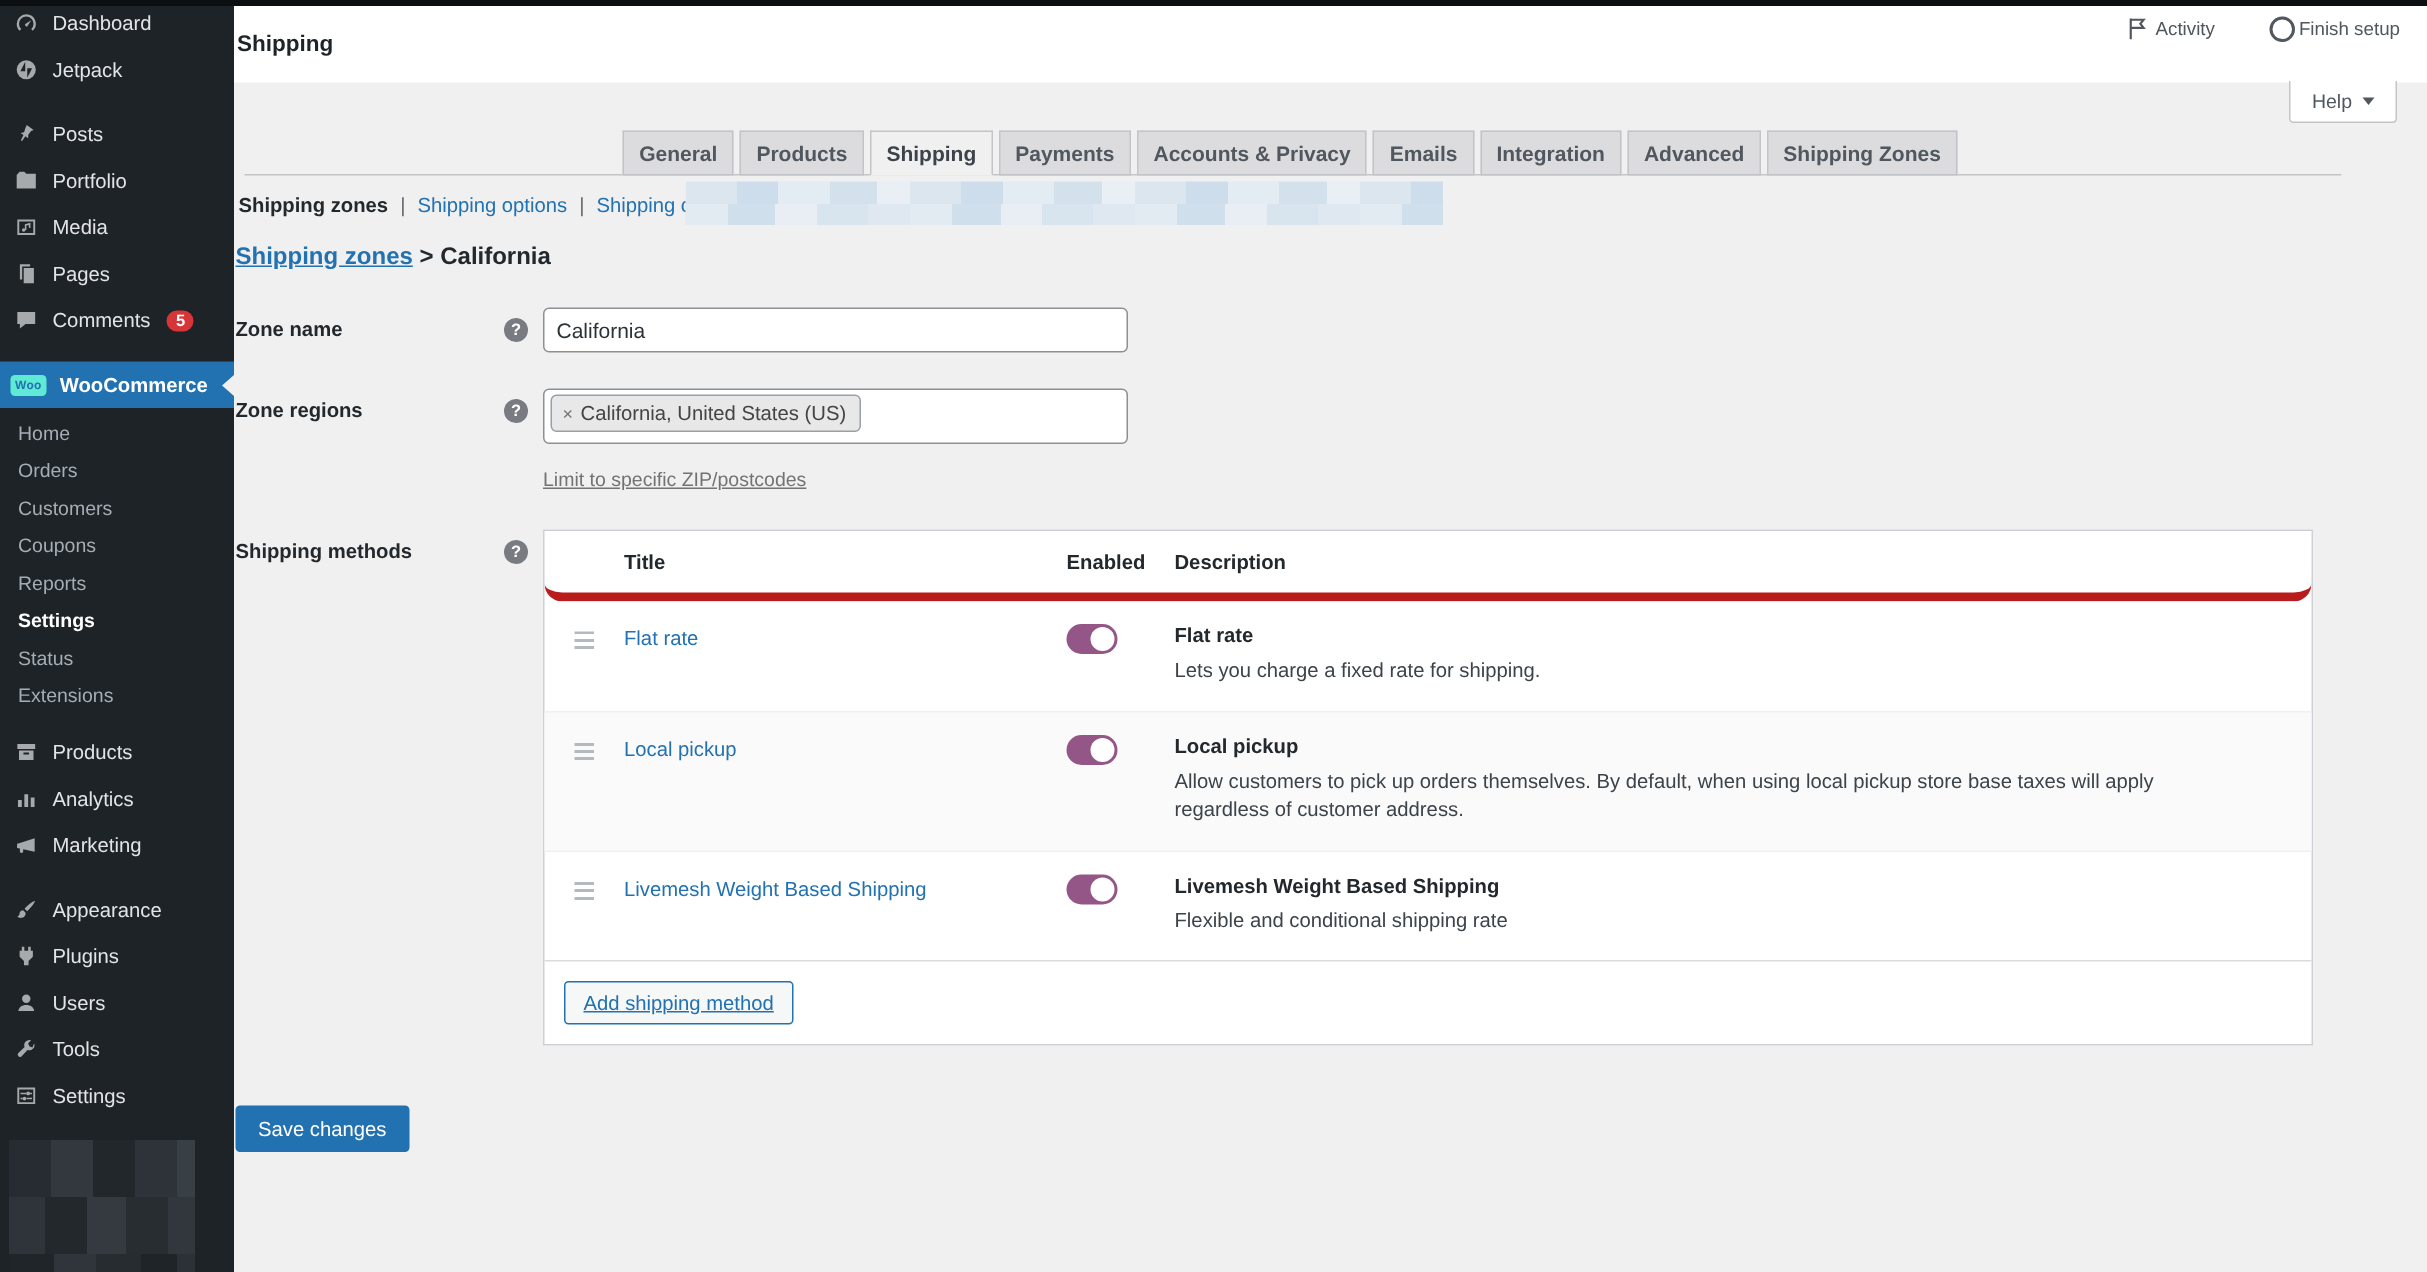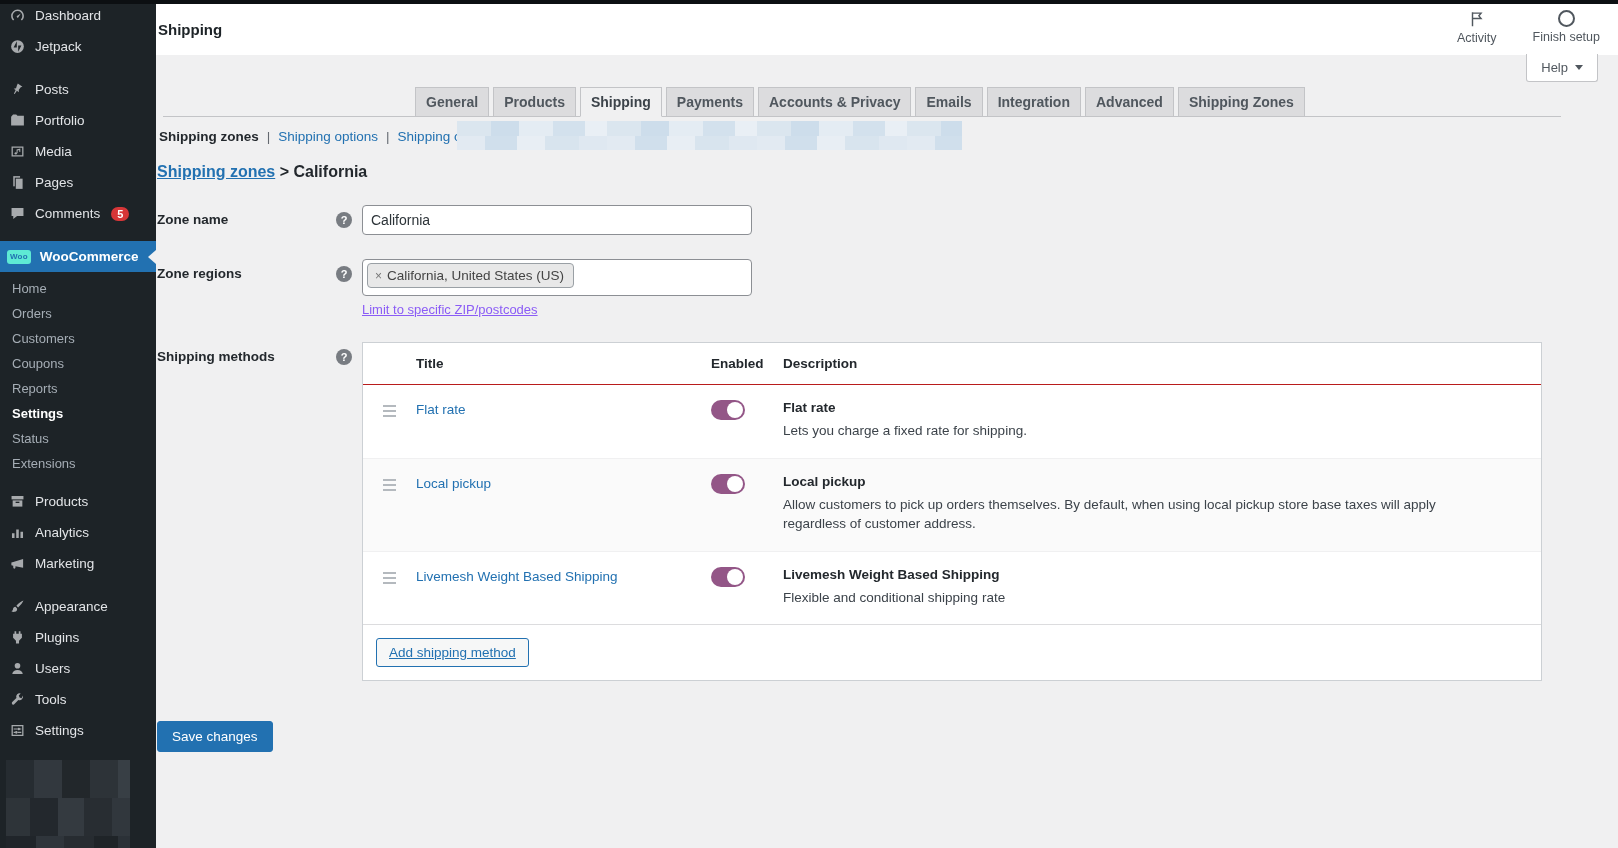--- a/index.html
+++ b/index.html
@@ -26,21 +26,21 @@
   .redact-side .r { height:38px; }
   .redact-side .r1 { background:repeating-linear-gradient(90deg,#262c31 0 28px,#32383e 28px 56px,#22272b 56px 84px,#2d3338 84px 112px,#383f45 112px 124px); }
   .redact-side .r2 { background:repeating-linear-gradient(90deg,#2e3439 0 24px,#23282d 24px 52px,#343a40 52px 78px,#282d32 78px 106px,#31373d 106px 124px); }
   .redact-side .r3 { background:repeating-linear-gradient(90deg,#20252a 0 30px,#2f353b 30px 58px,#272c31 58px 88px,#1f2428 88px 112px,#2b3137 112px 124px); }
 
   
   .main { margin-left:140px; position:relative; height:696px; }
   .header { height:55px; background:#fff; display:flex; align-items:center; padding:4px 0 0 18px; position:relative; }
   .header-title { font-size:15px; font-weight:bold; color:#1d2327; }
   .header-controls { position:absolute; right:18px; top:10px; display:flex; gap:36px; }
-  .hc { display:flex; flex-direction:column; align-items:center; gap:3px; font-size:12.5px; color:#50575e; cursor:pointer; }
+  .hc { display:flex; flex-direction:row; align-items:center; gap:3px; font-size:12.5px; color:#50575e; cursor:pointer; }
   .circle-icon { width:17px; height:17px; border:2px solid #50575e; border-radius:50%; }
   .help-btn { position:absolute; right:20px; top:54px; background:#fff; border:1px solid #c3c4c7; border-top:none;
     border-radius:0 0 3px 3px; padding:6px 14px; font-size:13px; color:#50575e; display:flex; align-items:center; gap:7px; cursor:pointer; z-index:10; }
   .caret-down { width:0; height:0; border-left:4px solid transparent; border-right:4px solid transparent; border-top:5px solid #50575e; }
 
   .content { padding:32px 0 0 17px; position:relative; }
 
   .tabs { display:flex; align-items:flex-end; margin:0 57px 0 6px; border-bottom:1px solid #c3c4c7;justify-content:center; }
   .tab { background:#dcdcde; border:1px solid #c3c4c7; margin:0 4px -1px 0; padding:6px 10px; font-size:14px; font-weight:600; color:#50575e; cursor:pointer; white-space:nowrap; }
   .tab.active { background:#f0f0f1; border-bottom-color:#f0f0f1; color:#3c434a; }
@@ -62,25 +62,25 @@
   .label-col { width:195px; margin-right:10px; display:flex; justify-content:space-between; align-items:flex-start; padding-top:7px; }
   .field-label { font-size:13.5px; font-weight:bold; color:#23282d; }
   .help-tip { width:16px; height:16px; border-radius:50%; background:#787c82; color:#fff; font-size:11px; font-weight:bold;
     display:flex; align-items:center; justify-content:center; cursor:pointer; flex:0 0 auto; }
   .text-input { width:390px; height:30px; border:1px solid #8c8f94; border-radius:4px; padding:0 8px; font-size:14px; color:#2c3338;
     font-family:"Liberation Sans", sans-serif; background:#fff; }
   .select-box { width:390px; min-height:37px; border:1px solid #8c8f94; border-radius:4px; background:#fff; padding:3px 4px; }
   .tag { display:inline-flex; align-items:center; gap:5px; background:#e8e8e8; border:1px solid #9aa0a5; border-radius:4px;
     padding:4px 9px 4px 7px; font-size:13.5px; color:#444; }
   .tag-x { color:#777; cursor:pointer; font-size:12px; }
-  .limit-link { display:inline-block; margin-top:6px; font-size:13px; color:#8b5cf6; text-decoration:underline; }
+  .limit-link { display:inline-block; margin-top:16px; font-size:13px; color:#737373; text-decoration:underline; }
 
   .methods-box { width:1180px; background:#fff; border:1px solid #ccd0d4; }
   .trow { display:grid; grid-template-columns:53px 295px 72px 1fr; align-items:start; }
-  .thead { padding:13px 0; border-bottom:1px solid #b91c1c; }
+  .thead { padding:13px 0; border-bottom:6px solid #b91c1c;border-radius:12px; }
   .thead div { font-size:13.5px; font-weight:bold; color:#23282d; }
   .mrow { padding:15px 0 17px; }
   .mrow.alt { background:#fafafa; border-top:1px solid #f0f0f1; border-bottom:1px solid #f0f0f1; }
   .handle { width:13px; height:12px; margin:5px auto 0;
     background-image:repeating-linear-gradient(to bottom,#b4b9be 0 2px,transparent 2px 5px); cursor:grab; }
   .method-link { color:#2271b1; font-size:13.5px; display:inline-block; padding-top:2px; }
   .toggle { width:34px; height:20px; border-radius:11px; background:#935687; position:relative; cursor:pointer; display:inline-block; }
   .toggle .knob { position:absolute; top:2px; right:2px; width:16px; height:16px; border-radius:50%; background:#fff; }
   .desc-title { font-size:13.5px; font-weight:bold; color:#23282d; margin-bottom:6px; }
   .desc-text { font-size:13.5px; color:#3c434a; line-height:1.45; padding-right:92px; }

